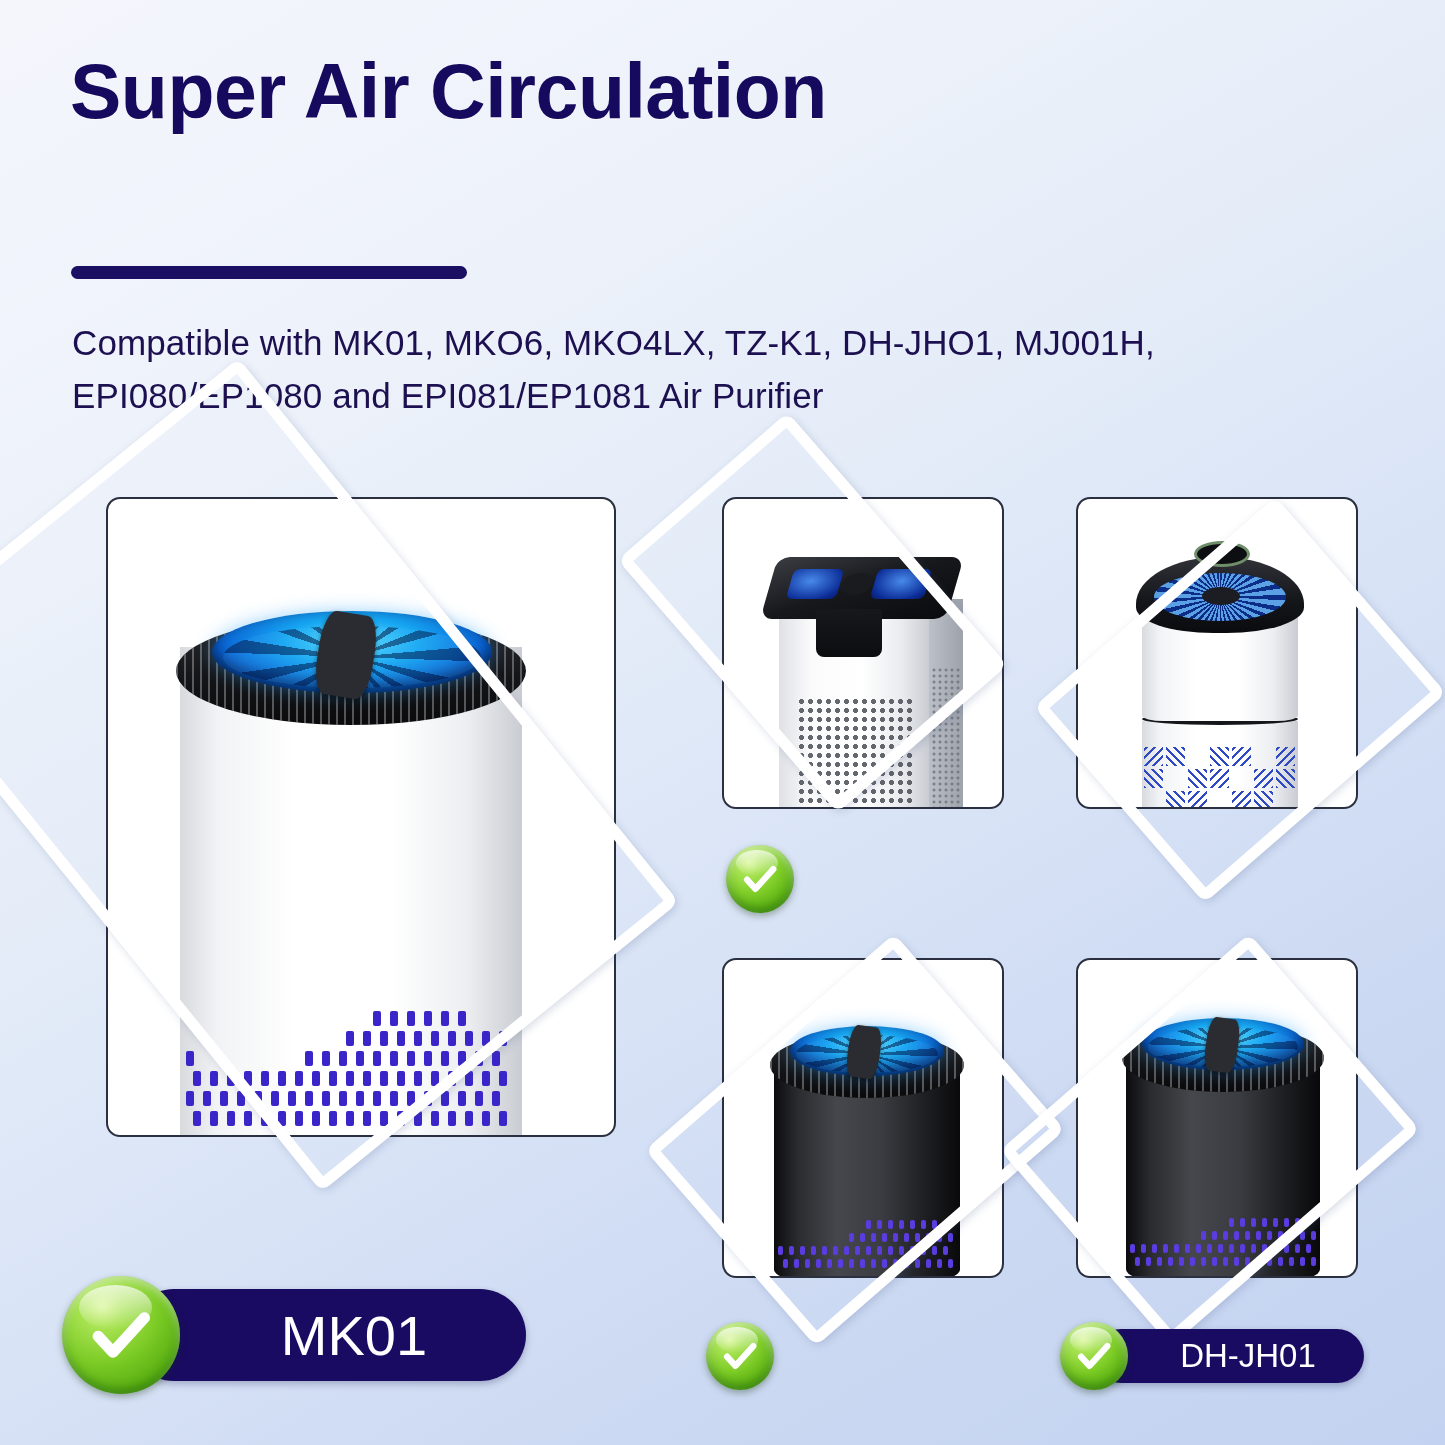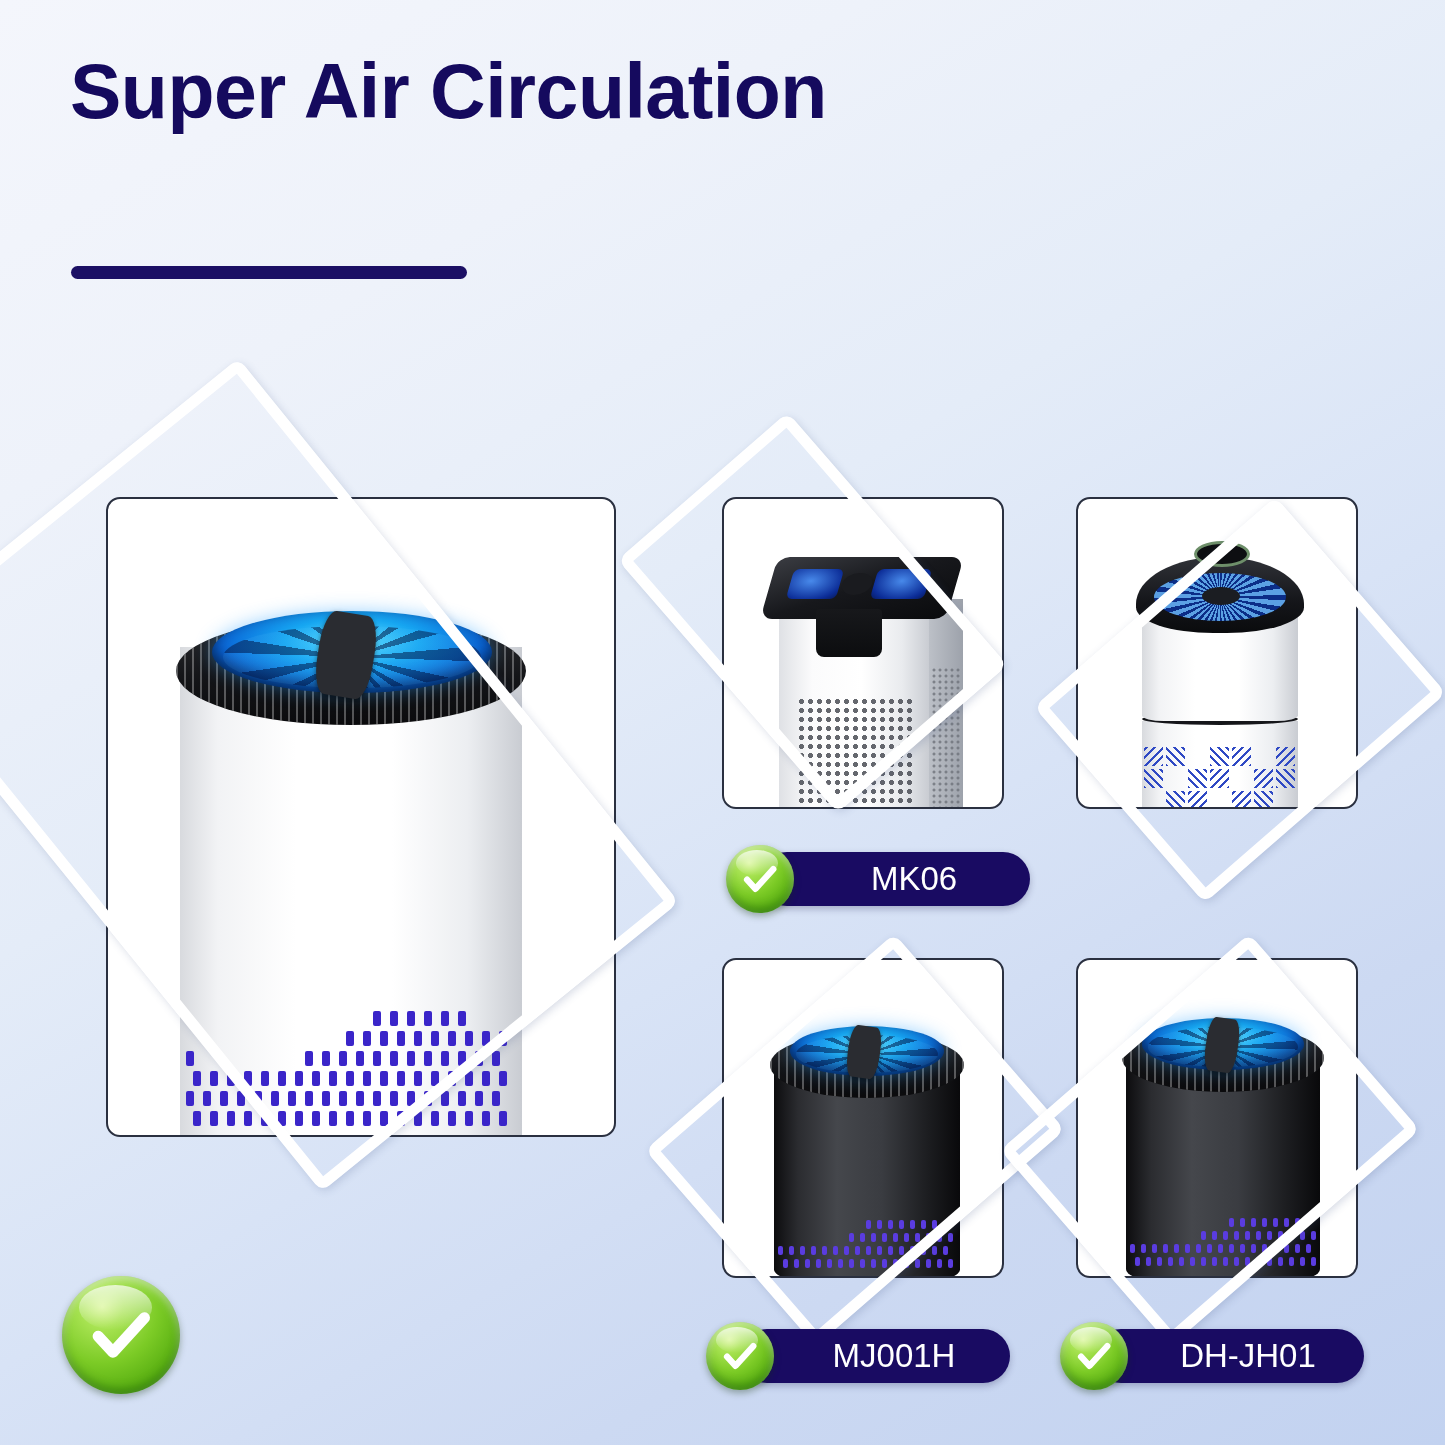--- a/index.html
+++ b/index.html
@@ -198,20 +198,24 @@
   .badge-mj001h { left: 706px; top: 1322px; }
   .badge-dhjh01 { left: 1060px;top: 1322px; }
 </style>
 </head>
 <body>
 
 <div id="page">
 
   <div class="hdr-title">Super Air Circulation</div>
   <div class="hdr-rule"></div>
+  <div class="hdr-compat">
+    <span>Compatible with MK01, MKO6, MKO4LX, TZ-K1, DH-JHO1, MJ001H,</span>
+    <span>EPI080/EP1080 and EPI081/EP1081 Air Purifier</span>
+  </div>
 
   <div class="card card-main">
 
     <div class="prod cyl-body cyl-white" style="left:72px; top:148px; width:342px; height:520px;"></div>
 
     <div class="prod rim" style="left:68px; top:118px; width:350px; height:108px;"></div>
 
     <div class="prod well" style="left:104px; top:112px; width:280px; height:82px;">
       <div class="well-blades"></div>
     </div>
@@ -505,39 +509,38 @@
       </div>
   </div>
   <div class="deco deco-dhjh01"></div>
 
   <div class="badge badge-main badge-mk01">
     <div class="chk">
       <svg width="74" height="74" viewBox="0 0 24 24" aria-hidden="true">
         <path d="M4.6 12.4 L9.4 17.6 L19.6 6.4" fill="none" stroke="#ffffff" stroke-width="3.6" stroke-linecap="round" stroke-linejoin="round"></path>
       </svg>
     </div>
+    <div class="pill">MK01</div>
   </div>
 
   <div class="badge badge-sm badge-mk06">
     <div class="chk">
       <svg width="42" height="42" viewBox="0 0 24 24" aria-hidden="true">
         <path d="M4.6 12.4 L9.4 17.6 L19.6 6.4" fill="none" stroke="#ffffff" stroke-width="3.6" stroke-linecap="round" stroke-linejoin="round"></path>
       </svg>
     </div>
-    <div class="pill">MK06</div>
   </div>
 
 
   <div class="badge badge-sm badge-mj001h">
     <div class="chk">
       <svg width="42" height="42" viewBox="0 0 24 24" aria-hidden="true">
         <path d="M4.6 12.4 L9.4 17.6 L19.6 6.4" fill="none" stroke="#ffffff" stroke-width="3.6" stroke-linecap="round" stroke-linejoin="round"></path>
       </svg>
     </div>
-    <div class="pill">MJ001H</div>
   </div>
 
   <div class="badge badge-sm badge-dhjh01">
     <div class="chk">
       <svg width="42" height="42" viewBox="0 0 24 24" aria-hidden="true">
         <path d="M4.6 12.4 L9.4 17.6 L19.6 6.4" fill="none" stroke="#ffffff" stroke-width="3.6" stroke-linecap="round" stroke-linejoin="round"></path>
       </svg>
     </div>
     <div class="pill">DH-JH01</div>
   </div>

